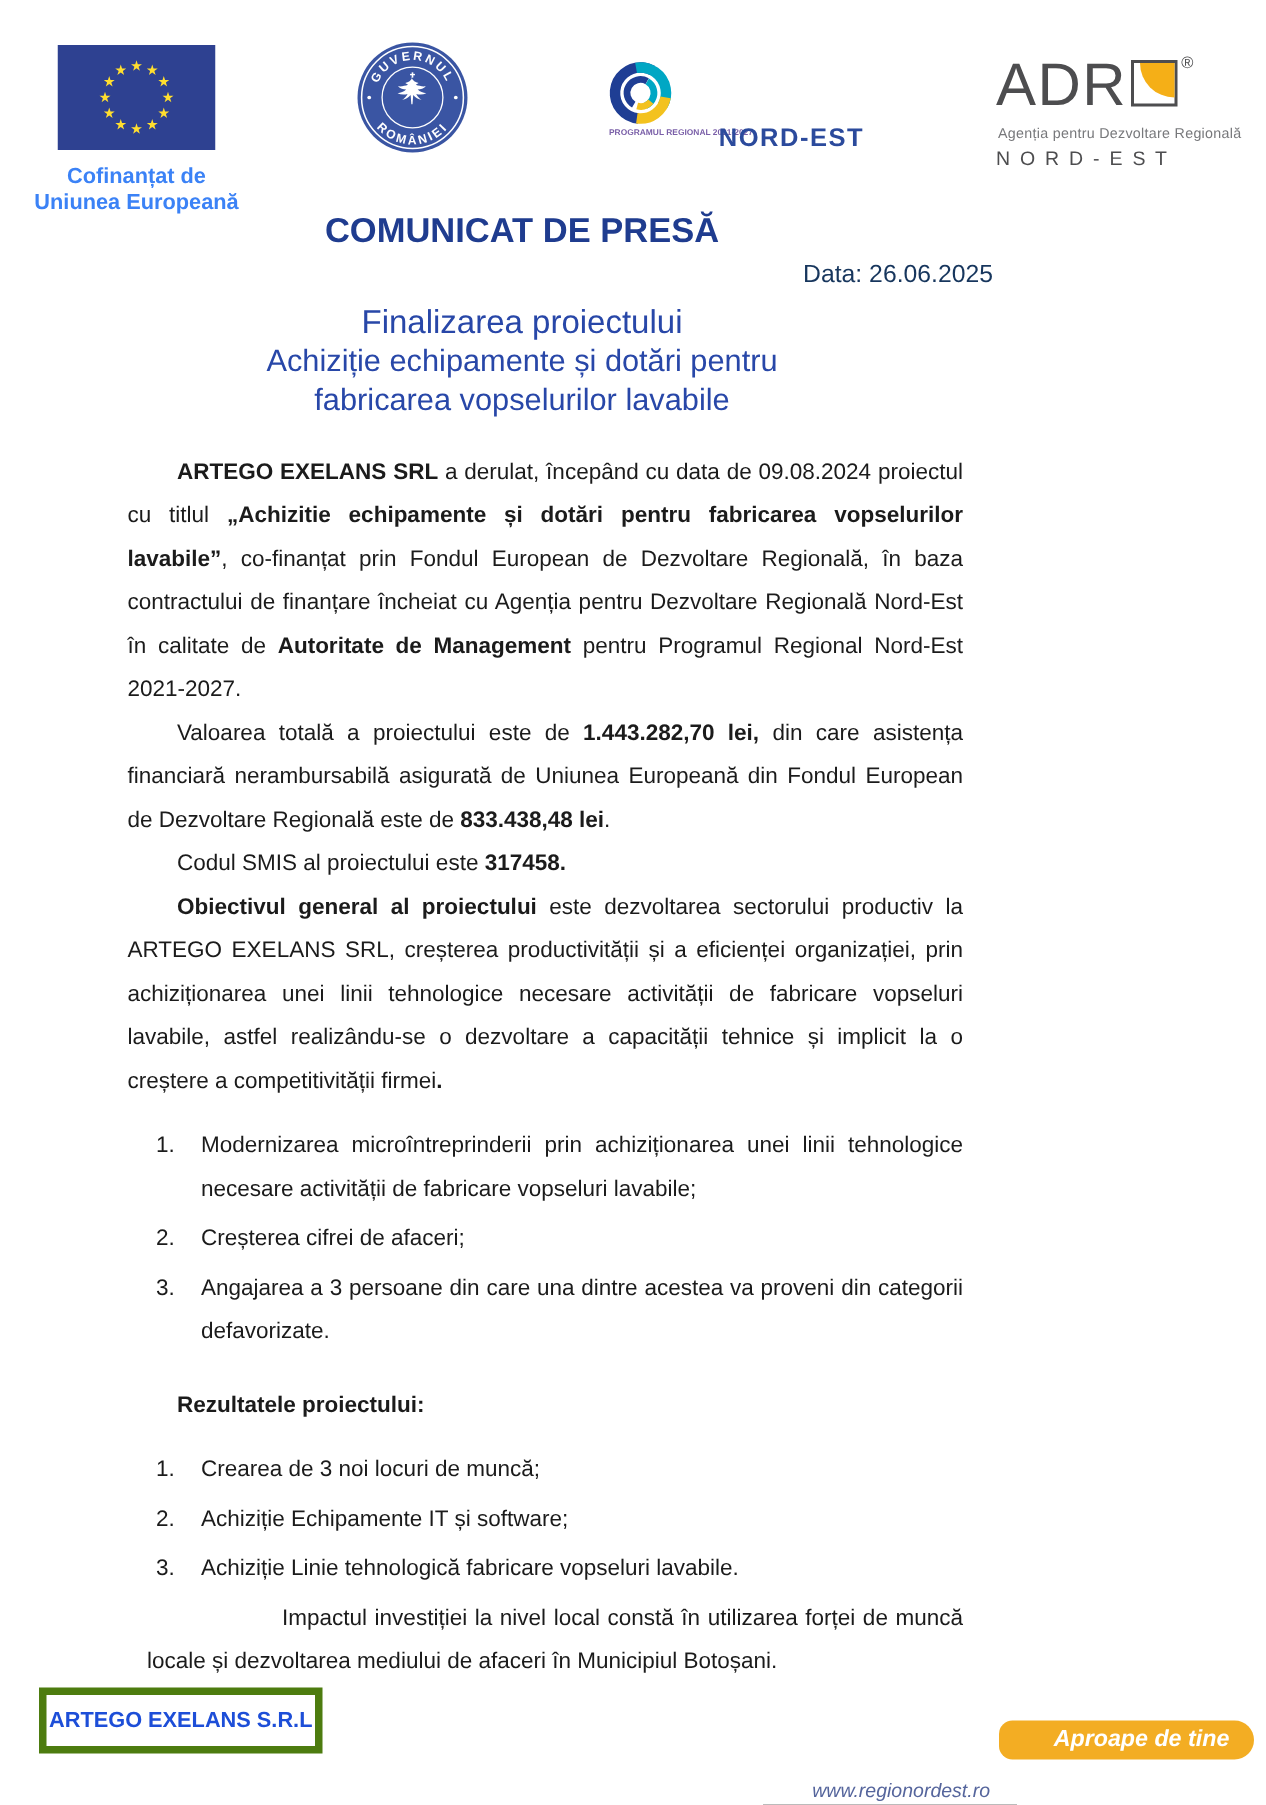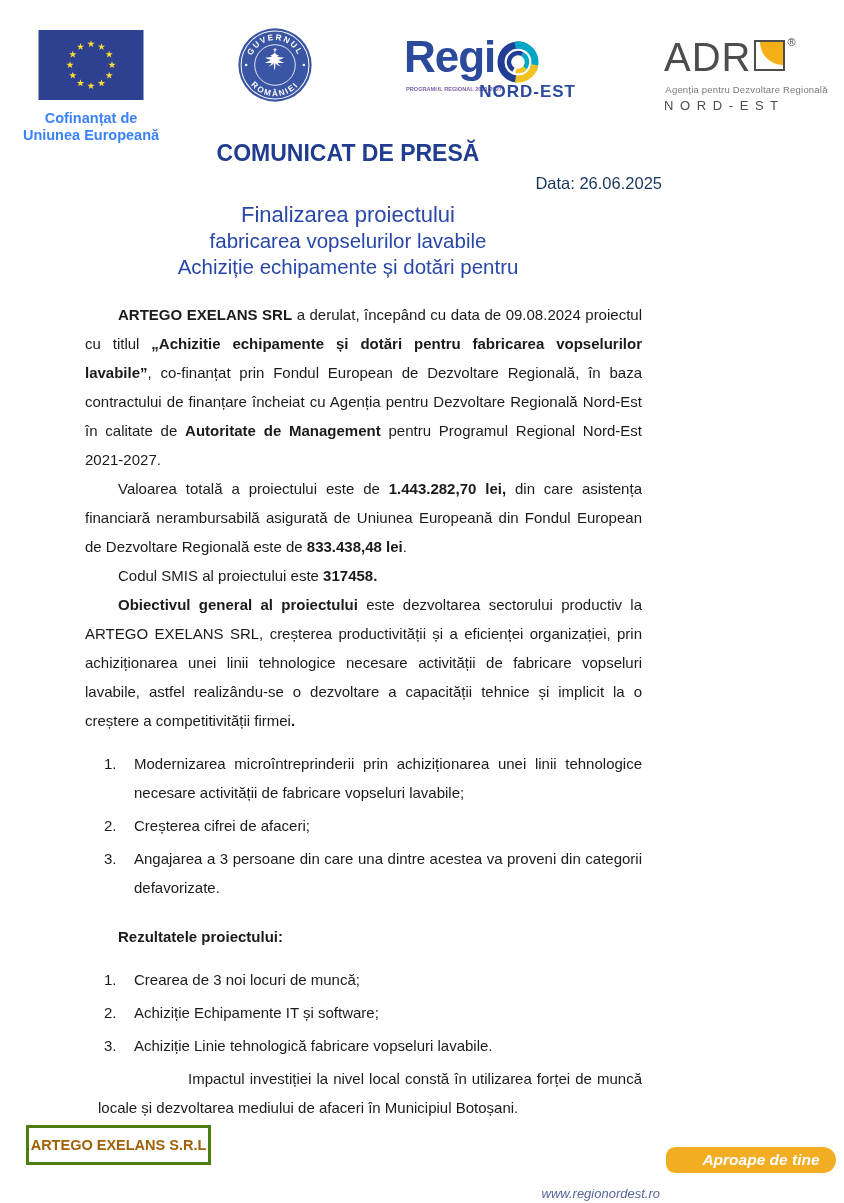--- a/index.html
+++ b/index.html
@@ -41,22 +41,22 @@
   p.indent{text-indent:33px;}
   .sec-heading{margin:0;font-weight:bold;text-align:left;text-indent:33px;}
   .sec-heading.first{margin-top:34px;}
   .sec-heading.second{margin-top:20px;}
   .numlist{margin:14px 0 0 19px;}
   .li-row{display:flex;margin-bottom:4px;text-align:justify;}
   .li-num{flex:0 0 30px;}
   .li-txt{flex:1;}
   p.impact{margin-left:13px;text-indent:90px;}
   
-  .company-box{position:absolute;left:26px;top:1125px;width:179px;height:34px;border:3px solid #4d7c0f;
-    display:flex;align-items:center;justify-content:center;font-weight:bold;font-size:14.5px;color:#a16207;}
+  .company-box{position:absolute;left:26px;top:1125px;width:179px;height:34px;border:5px solid #4d7c0f;
+    display:flex;align-items:center;justify-content:center;font-weight:bold;font-size:14.5px;color:#1d4ed8;}
   .footer-links{position:absolute;right:184px;top:1137px;text-align:right;font-style:italic;
     font-size:13px;line-height:17px;color:#55659C;margin-top:48px;}
   .footer-links .link{display:block;}
   .tagline-pill{position:absolute;left:666px;top:1147px;width:150px;height:26px;background:#F3AD23;
     border-radius:9px 13px 13px 9px;color:#ffffff;font-weight:bold;font-style:italic;font-size:15.5px;
     display:flex;align-items:center;justify-content:center;padding-left:20px;}
 </style>
 </head>
 <body>
 
@@ -103,21 +103,20 @@
     <text font-size="10.5" font-weight="bold" fill="#ffffff" letter-spacing="2.2" font-family="Liberation Sans, sans-serif">
       <textPath href="#arcB" startOffset="50%" text-anchor="middle">ROMÂNIEI</textPath>
     </text>
     <rect x="49.3" y="28.5" width="1.4" height="4.5" fill="#ffffff"></rect>
     <rect x="47.9" y="29.8" width="4.2" height="1.2" fill="#ffffff"></rect>
     <path fill="#ffffff" d="M50 33 c-1.2 2.6 -3.4 4.2 -6.2 4.6 l2.4 1.6 c-2.8 1 -5.8 1.6 -8.6 1.2 c1.8 1.8 4.4 2.8 7 2.8 c-2 1.8 -4.6 3 -7.4 3.2 c2.6 1.2 5.8 1.4 8.6 0.6 c-1 2 -2.6 3.8 -4.6 5 c2.8 -0.6 5.4 -2 7.2 -4.2 l0.6 8 l1 0 l0.6 -8 c1.8 2.2 4.4 3.6 7.2 4.2 c-2 -1.2 -3.6 -3 -4.6 -5 c2.8 0.8 6 0.6 8.6 -0.6 c-2.8 -0.2 -5.4 -1.4 -7.4 -3.2 c2.6 0 5.2 -1 7 -2.8 c-2.8 0.4 -5.8 -0.2 -8.6 -1.2 l2.4 -1.6 c-2.8 -0.4 -5 -2 -6.2 -4.6 z"></path>
   </svg>
 
   <div class="regio-logo">
     <div class="regio-word">
-      <span>Regi</span>
       <svg class="regio-swirl" viewBox="0 0 44 44">
         <g fill="none" stroke-linecap="butt">
           <circle cx="22" cy="22" r="17" stroke="#1F3E94" stroke-width="7" stroke-dasharray="60 46.8" transform="rotate(95 22 22)"></circle>
           <circle cx="22" cy="22" r="17" stroke="#00A7C4" stroke-width="7" stroke-dasharray="38 68.8" transform="rotate(260 22 22)"></circle>
           <circle cx="22" cy="22" r="17" stroke="#F3C21E" stroke-width="7" stroke-dasharray="26 80.8" transform="rotate(10 22 22)"></circle>
           <circle cx="22" cy="22" r="9" stroke="#1F3E94" stroke-width="4.5" stroke-dasharray="28 28.5" transform="rotate(120 22 22)"></circle>
           <circle cx="22" cy="22" r="9" stroke="#00A7C4" stroke-width="4.5" stroke-dasharray="20 36.5" transform="rotate(300 22 22)"></circle>
           <circle cx="22" cy="22" r="9" stroke="#F3C21E" stroke-width="4.5" stroke-dasharray="10 46.5" transform="rotate(40 22 22)"></circle>
         </g>
       </svg>
@@ -136,22 +135,22 @@
     </div>
     <div class="adr-sub">Agenția pentru Dezvoltare Regională</div>
     <div class="adr-region">N O R D - E S T</div>
   </div>
 
   <div class="main">
     <h1 class="doc-title">COMUNICAT DE PRESĂ</h1>
     <div class="doc-date">Data: 26.06.2025</div>
     <div class="doc-subtitle">
       <div class="l1">Finalizarea proiectului</div>
+      <div class="l2">Achiziție echipamente și dotări pentru</div>
       <div class="l2">fabricarea vopselurilor lavabile</div>
-      <div class="l2">Achiziție echipamente și dotări pentru</div>
     </div>
 
     <div class="body">
       <p class="indent"><span style="font-weight: bold;">ARTEGO EXELANS SRL</span><span> a derulat, începând cu data de 09.08.2024 proiectul cu titlul </span><span style="font-weight: bold;">„Achizitie echipamente și dotări pentru fabricarea vopselurilor lavabile”</span><span>, co-finanțat prin Fondul European de Dezvoltare Regională, în baza contractului de finanțare încheiat cu Agenția pentru Dezvoltare Regională Nord-Est în calitate de </span><span style="font-weight: bold;">Autoritate de Management</span><span> pentru Programul Regional Nord-Est 2021-2027.</span></p>
       <p class="indent"><span>Valoarea totală a proiectului este de </span><span style="font-weight: bold;">1.443.282,70 lei,</span><span> din care asistența financiară nerambursabilă asigurată de Uniunea Europeană din Fondul European de Dezvoltare Regională este de </span><span style="font-weight: bold;">833.438,48 lei</span><span>.</span></p>
       <p class="indent"><span>Codul SMIS al proiectului este </span><span style="font-weight: bold;">317458.</span></p>
       <p class="indent"><span style="font-weight: bold;">Obiectivul general al proiectului</span><span> este dezvoltarea sectorului productiv la ARTEGO EXELANS SRL, creșterea productivității și a eficienței organizației, prin achiziționarea unei linii tehnologice necesare activității de fabricare vopseluri lavabile, astfel realizându-se o dezvoltare a capacității tehnice și implicit la o creștere a competitivității firmei</span><span style="font-weight: bold;">.</span></p>
 
       <div class="numlist">
           <div class="li-row">

